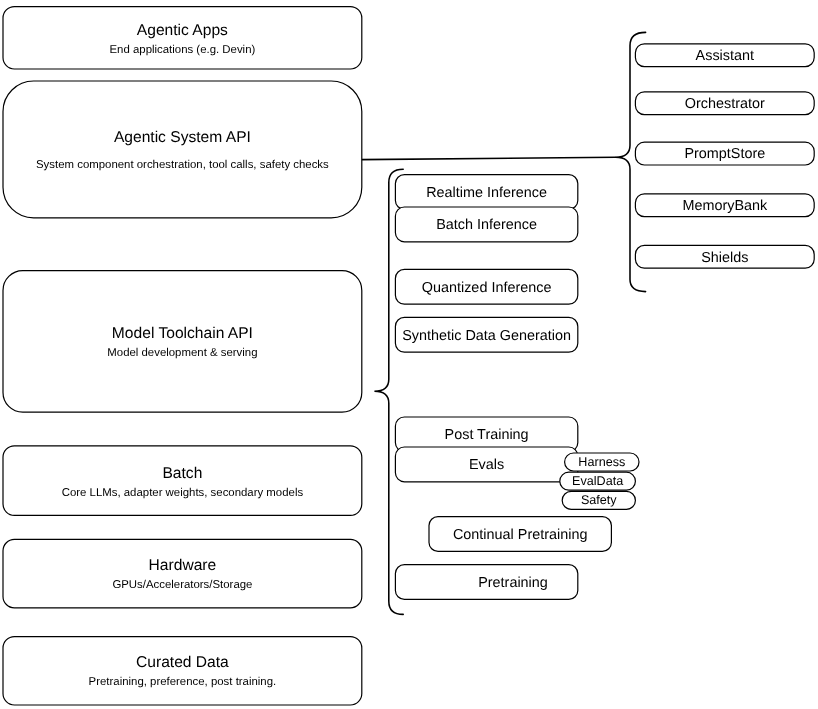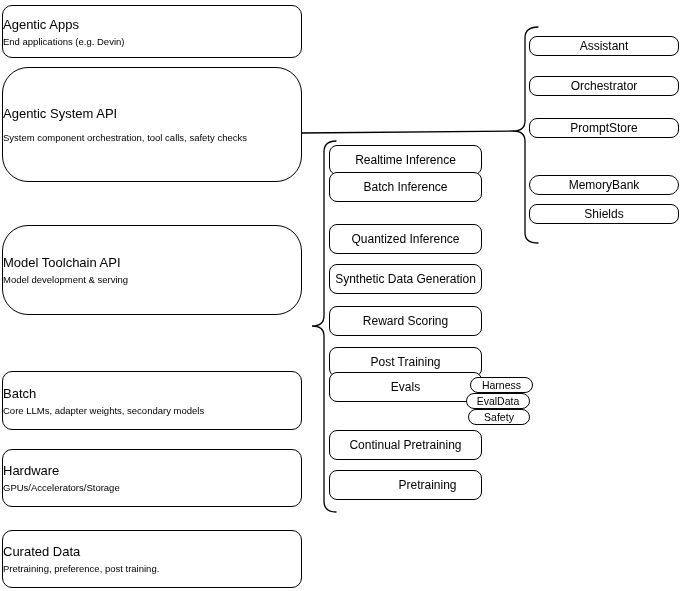--- a/index.html
+++ b/index.html
@@ -27,21 +27,21 @@
   .lbox {
     position: absolute;
     left: 2px;
     width: 300px;
     box-sizing: border-box;
     border: 1.2px solid #000000;
     background: #ffffff;
     border-radius: 10px;
     display: flex;
     flex-direction: column;
-    align-items: flex-start;
+    align-items: center;
     justify-content: center;
     gap: 4px;
     text-align: center;
     z-index: 2;
   }
   .lbox.biground { border-radius: 26px; }
   .lbox .title { font-size: 13px; line-height: 15px; }
   .lbox .subtitle { font-size: 9.5px; line-height: 11px; }
   .node {
     position: absolute;
@@ -92,21 +92,21 @@
   <div class="lbox" style="top:5px; height:53px;">
     <div class="title">Agentic Apps</div>
     <div class="subtitle">End applications (e.g. Devin)</div>
   </div>
 
   <div class="lbox biground" style="top:67px; height:115px;gap:11px;">
     <div class="title">Agentic System API</div>
     <div class="subtitle">System component orchestration, tool calls, safety checks</div>
   </div>
 
-  <div class="lbox biground" style="top:225px; height:90px;">
+  <div class="lbox biground" style="top:225px; height:119px;border-radius:17px;">
     <div class="title">Model Toolchain API</div>
     <div class="subtitle">Model development &amp; serving</div>
   </div>
 
   <div class="lbox" style="top:371px; height:59px;">
     <div class="title">Batch</div>
     <div class="subtitle">Core LLMs, adapter weights, secondary models</div>
   </div>
 
   <div class="lbox" style="top:449px; height:58px;">
@@ -116,29 +116,28 @@
 
   <div class="lbox" style="top:530px; height:58px;">
     <div class="title">Curated Data</div>
     <div class="subtitle">Pretraining, preference, post training.</div>
   </div>
 
   <div class="node" style="top:145px;">Realtime Inference</div>
   <div class="node" style="top:172px;">Batch Inference</div>
   <div class="node" style="top:224px;">Quantized Inference</div>
   <div class="node" style="top:264px;">Synthetic Data Generation</div>
-  <div class="node" style="top:306px;">Reward Scoring</div>
   <div class="node" style="top:347px;">Post Training</div>
   <div class="node" style="top:372px;text-align:right;">Evals</div>
-  <div class="node" style="top:430px;">Continual Pretraining</div>
+  <div class="node" style="top:430px;margin-left:28px;">Continual Pretraining</div>
   <div class="node" style="top:470px;padding-left:44px;">Pretraining</div>
 
   <div class="pill" style="left:470px; top:377px; width:63px; height:16px;">Harness</div>
   <div class="pill" style="left:466px; top:393px; width:64px; height:16px;">EvalData</div>
   <div class="pill" style="left:468px; top:409px; width:62px; height:16px;">Safety</div>
 
   <div class="node rnode" style="top:36px;">Assistant</div>
   <div class="node rnode" style="top:76px;">Orchestrator</div>
   <div class="node rnode" style="top:118px;">PromptStore</div>
-  <div class="node rnode" style="top:175px;border-radius:13px;">MemoryBank</div>
+  <div class="node rnode" style="top:161px;">MemoryBank</div>
   <div class="node rnode" style="top:204px;">Shields</div>
 
 </div>
 
 </body></html>

